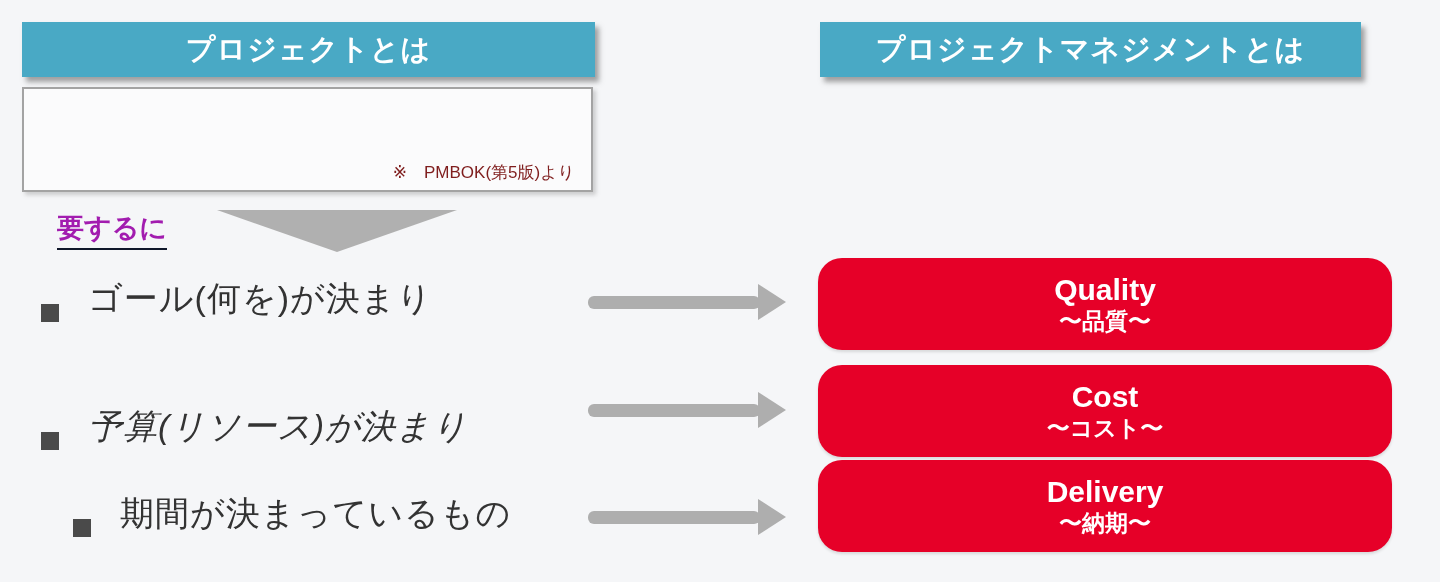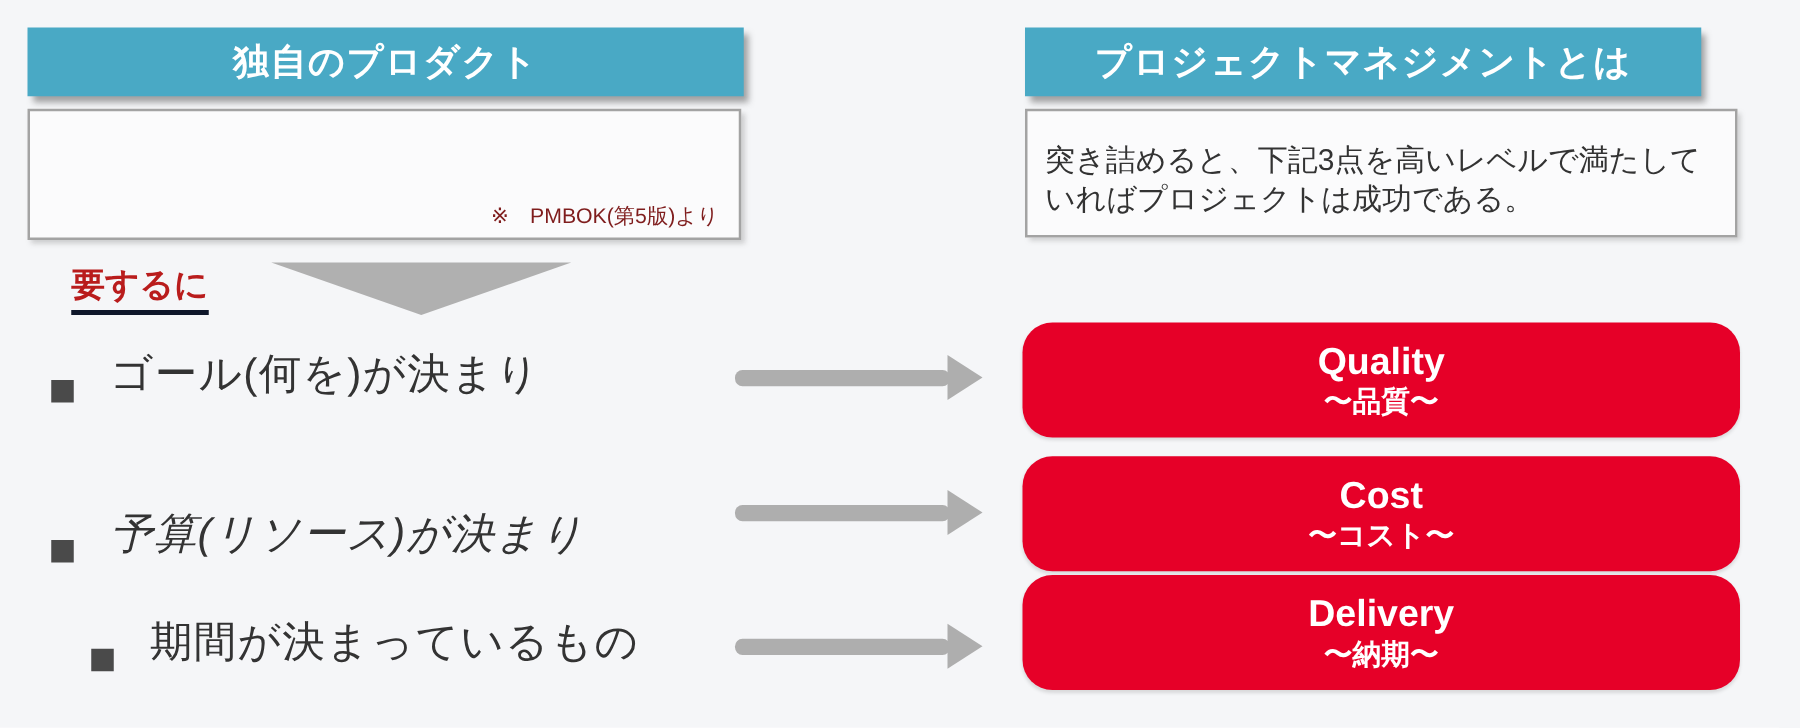--- a/index.html
+++ b/index.html
@@ -33,22 +33,22 @@
   .def-box.right { left:820px; width:570px; height:103px; padding:24px 14px 4px 14px; }
   .def-text { font-size:24px; line-height:31px; }
   .def-note {
     position:absolute; right:16px; bottom:6px;
     font-size:17px; color:#7f1d1d; white-space:pre;
   }
 
   
   .transition-label {
     position:absolute; left:57px; top:210px;
-    font-size:27px; font-weight:bold; color:#b91c1c;
-    border-bottom:4px solid #0f172a; padding-bottom:2px;
+    font-size:27px; font-weight:bold; color:#a21caf;
+    border-bottom:2px solid #0f172a; padding-bottom:2px;
   }
 
   
   .down-triangle {
     position:absolute; left:217px; top:210px;
     width:0; height:0;
     border-left:120px solid transparent;
     border-right:120px solid transparent;
     border-top:42px solid #B0B0B0;
   }
@@ -88,31 +88,28 @@
     box-shadow:0 2px 3px rgba(0,0,0,0.12);
   }
   .qcd-title    { font-size:30px; font-weight:bold; line-height:34px; }
   .qcd-subtitle { font-size:23px; font-weight:bold; line-height:28px; }
 </style>
 </head>
 <body>
 
 <div class="slide">
 
-  <div class="panel-header left">独自のプロダクト</div>
+  <div class="panel-header left">プロジェクトとは</div>
 
   <div class="def-box left">
     <div class="def-note">※　PMBOK(第5版)より</div>
   </div>
 
   <div class="panel-header right">プロジェクトマネジメントとは</div>
 
-  <div class="def-box right">
-    <div class="def-text">突き詰めると、下記3点を高いレベルで満たしていればプロジェクトは成功である。</div>
-  </div>
 
   <div class="transition-label">要するに</div>
 
   <div class="down-triangle"></div>
 
   <div class="bullet-row" style="top:282px;">
     <span class="bullet-square"></span>
     <span class="bullet-text">ゴール(何を)が決まり</span>
   </div>
   <div class="bullet-row" style="top:410px;font-style:italic;">

